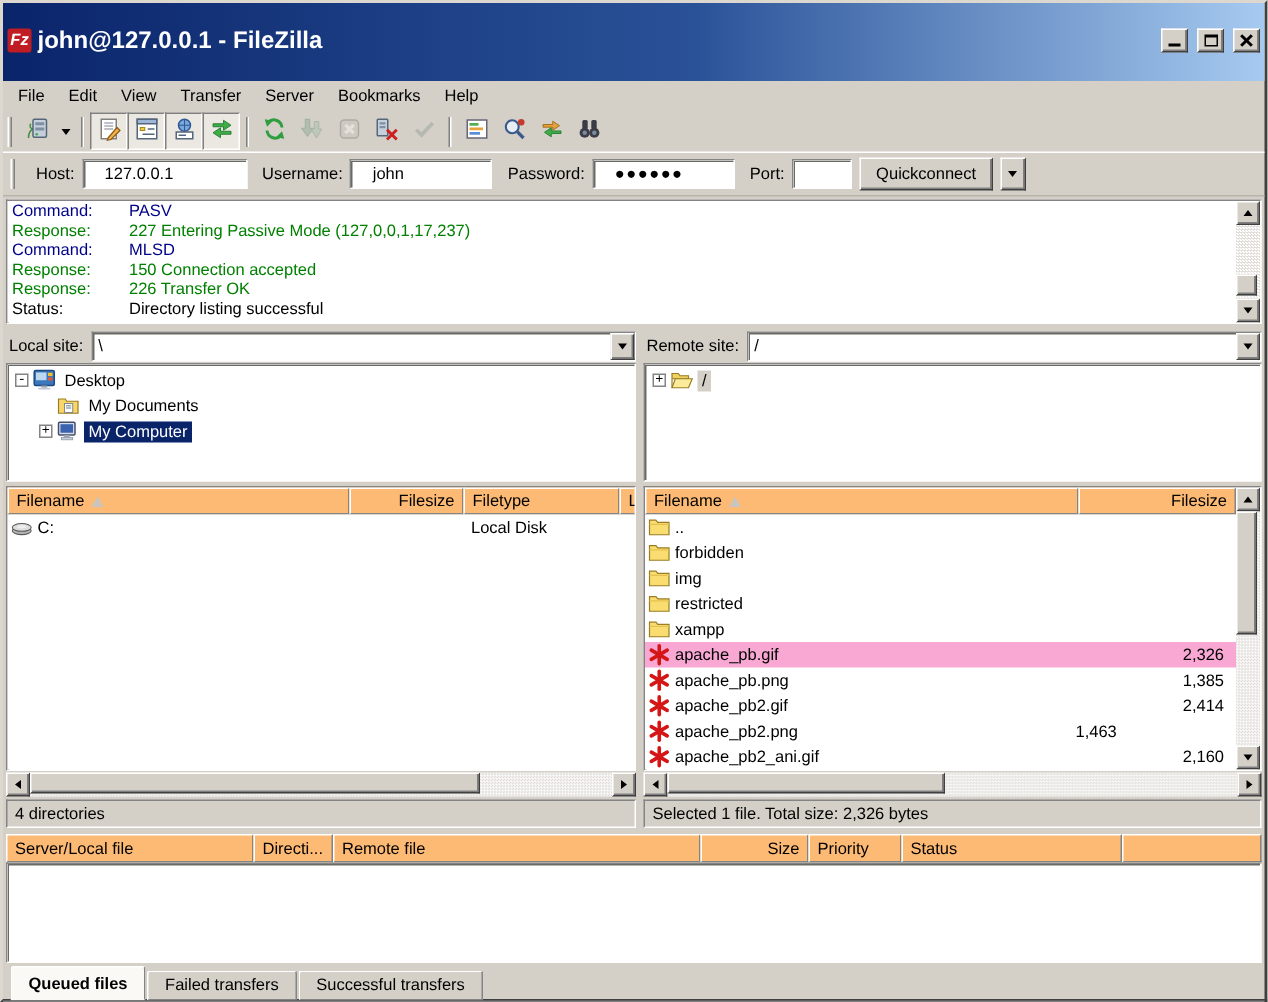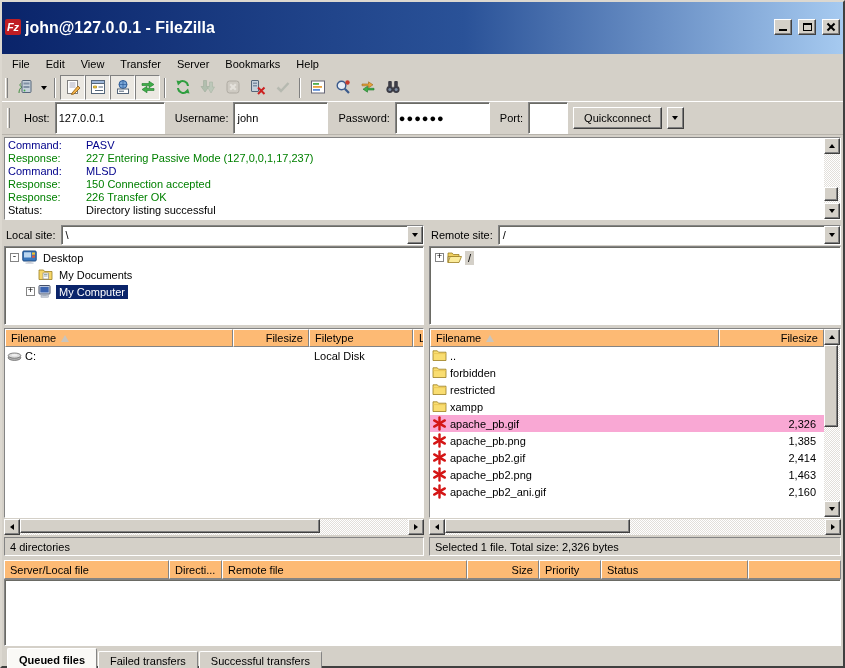--- a/index.html
+++ b/index.html
@@ -33,21 +33,21 @@
   .tbtn.disabled { opacity:.5; }
   .tb-caret { width:13px; height:25px; display:flex; align-items:center; justify-content:center;}
   .caret-down { width:0; height:0; border-left:3.5px solid transparent; border-right:3.5px solid transparent; border-top:4px solid #000;}
   .tb-sep { width:2px; height:20px; border-left:1px solid #808080; border-right:1px solid #fff; margin:0 4px;}
 
   
   .quickbar { flex:0 0 30px; display:flex; align-items:center; gap:5px; padding:0 4px;
     border-top:1px solid #fff; border-bottom:1px solid #b8b4ac;}
   .qc-label { margin-left:5px; white-space:nowrap;}
   .inset { border:1px solid; border-color:#848484 #fff #fff #848484; box-shadow:inset 1px 1px 0 #6a6a64; background:#fff;}
-  input.field { height:32px; padding:2px 3px; font:11px "Liberation Sans",sans-serif; outline:none;}
+  input.field { height:20px; padding:2px 14px; font:11px "Liberation Sans",sans-serif; outline:none;}
   .w-host{width:110px;} .w-user{width:95px;} .w-pass{width:95px; font-size:8px; letter-spacing:1px;} .w-port{width:40px;}
   .btn { height:22px; background:#d4d0c8; border:1px solid; border-color:#fff #404040 #404040 #fff;
     box-shadow:inset -1px -1px 0 #808080; padding:2px 10px; font:11px "Liberation Sans",sans-serif; display:flex; align-items:center;}
   .btn-caret { width:17px; padding:0; justify-content:center;}
 
   
   .log { flex:0 0 83px; margin:2px; display:flex; overflow:hidden; }
   .log-lines { flex:1; padding:1px 1px 1px 3px; background:#fff;}
   .log-line { height:13px; line-height:13px; display:flex; white-space:nowrap;}
   .log-label { flex:0 0 78px; }
@@ -476,20 +476,28 @@
                     <path d="M1 5.6 h13" stroke="#e7c14f" stroke-width=".8"></path>
                   </svg></span>
                 <span class="fcell" style="flex: 0 0 269px; padding-left: 2px;">forbidden</span>
                 <span class="fcell" style="flex: 1 1 0%; text-align: right; padding-right: 8px;"></span>
               </div>
               <div class="frow">
                 <span class="fi"><svg width="15" height="15" viewBox="0 0 15 15">
                     <path d="M1 4.2 V2.8 h4.3 l1.2 1.4 H14 v8.3 H1 z" fill="#f9dd71" stroke="#9a7d22" stroke-width=".8"></path>
                     <path d="M1 5.6 h13" stroke="#e7c14f" stroke-width=".8"></path>
                   </svg></span>
+                <span class="fcell" style="flex: 0 0 269px; padding-left: 2px;">img</span>
+                <span class="fcell" style="flex: 1 1 0%; text-align: right; padding-right: 8px;"></span>
+              </div>
+              <div class="frow">
+                <span class="fi"><svg width="15" height="15" viewBox="0 0 15 15">
+                    <path d="M1 4.2 V2.8 h4.3 l1.2 1.4 H14 v8.3 H1 z" fill="#f9dd71" stroke="#9a7d22" stroke-width=".8"></path>
+                    <path d="M1 5.6 h13" stroke="#e7c14f" stroke-width=".8"></path>
+                  </svg></span>
                 <span class="fcell" style="flex: 0 0 269px; padding-left: 2px;">restricted</span>
                 <span class="fcell" style="flex: 1 1 0%; text-align: right; padding-right: 8px;"></span>
               </div>
               <div class="frow">
                 <span class="fi"><svg width="15" height="15" viewBox="0 0 15 15">
                     <path d="M1 4.2 V2.8 h4.3 l1.2 1.4 H14 v8.3 H1 z" fill="#f9dd71" stroke="#9a7d22" stroke-width=".8"></path>
                     <path d="M1 5.6 h13" stroke="#e7c14f" stroke-width=".8"></path>
                   </svg></span>
                 <span class="fcell" style="flex: 0 0 269px; padding-left: 2px;">xampp</span>
                 <span class="fcell" style="flex: 1 1 0%; text-align: right; padding-right: 8px;"></span>
@@ -529,21 +537,21 @@
               </div>
               <div class="frow">
                 <span class="fi"><svg width="15" height="15" viewBox="0 0 15 15">
                     <g stroke="#d41616" stroke-width="2.4" stroke-linecap="round">
                       <line x1="7.5" y1="1.5" x2="7.5" y2="13.5"></line>
                       <line x1="2.2" y1="4.4" x2="12.8" y2="10.6"></line>
                       <line x1="12.8" y1="4.4" x2="2.2" y2="10.6"></line>
                     </g>
                   </svg></span>
                 <span class="fcell" style="flex: 0 0 269px; padding-left: 2px;">apache_pb2.png</span>
-                <span class="fcell" style="flex: 1 1 0%; text-align: right; padding-right: 8px;">1,463</span>
+                <span class="fcell" style="flex: 1 1 0%; padding-right: 8px;">1,463</span>
               </div>
               <div class="frow">
                 <span class="fi"><svg width="15" height="15" viewBox="0 0 15 15">
                     <g stroke="#d41616" stroke-width="2.4" stroke-linecap="round">
                       <line x1="7.5" y1="1.5" x2="7.5" y2="13.5"></line>
                       <line x1="2.2" y1="4.4" x2="12.8" y2="10.6"></line>
                       <line x1="12.8" y1="4.4" x2="2.2" y2="10.6"></line>
                     </g>
                   </svg></span>
                 <span class="fcell" style="flex: 0 0 269px; padding-left: 2px;">apache_pb2_ani.gif</span>

